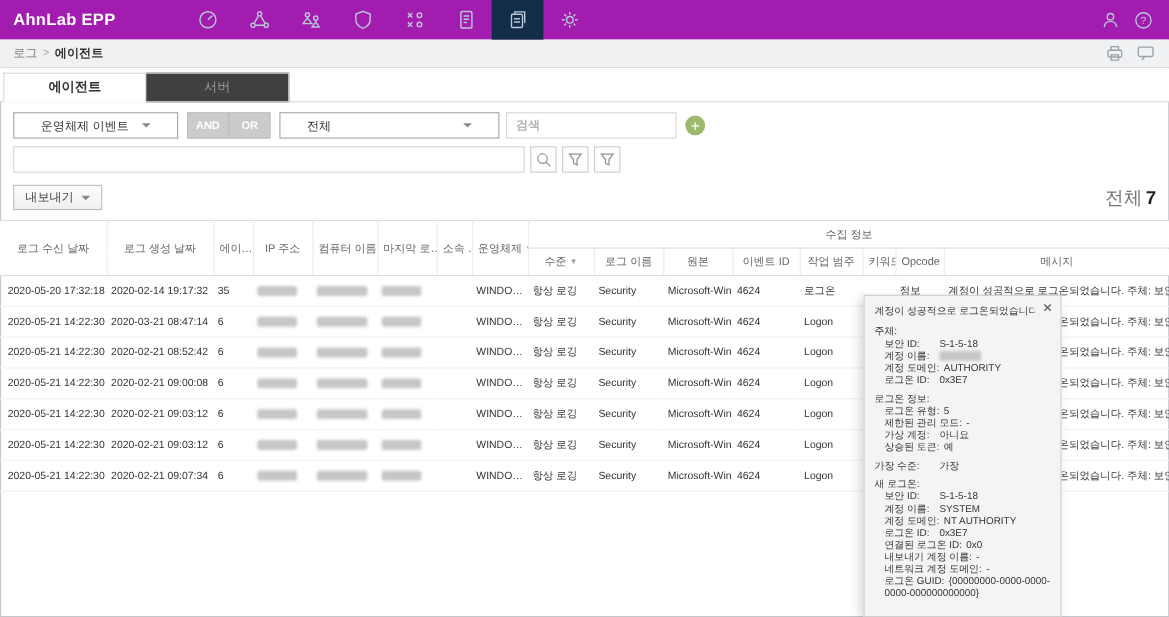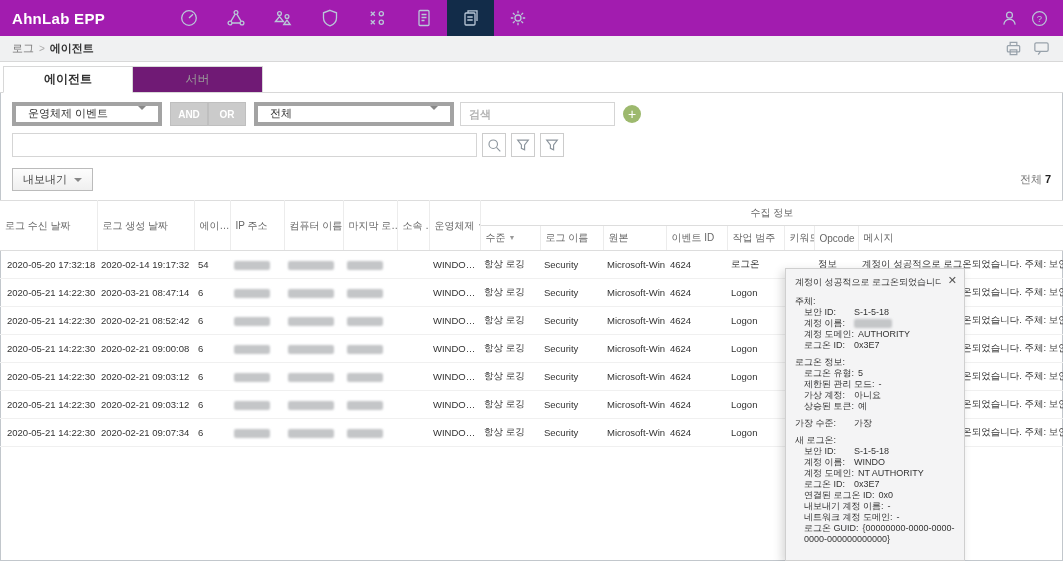--- a/index.html
+++ b/index.html
@@ -20,49 +20,49 @@
 
   
   .crumb{height:26px;background:#f0f1f2;border-bottom:1px solid #d8d8d8;display:flex;align-items:center;padding:0 12px;font-size:11px;color:#777}
   .crumb .cur{color:#333;font-weight:bold}
   .crumb-sep{margin:0 5px;color:#aaa;font-size:10px}
   .crumb-icons{margin-left:auto;display:flex;gap:9px}
   .crumb-icons svg{stroke:#98a2ab;fill:none;stroke-width:1.3;cursor:pointer}
 
   
   .tabs{display:flex;background:#fff;padding:4px 0 0 3px;border-bottom:1px solid #d8d8d8;height:31px}
-  .tab{width:130px;height:27px;display:flex;align-items:center;justify-content:center;font-size:12px;border:1px solid #d8d8d8;margin-bottom:-1px;cursor:pointer;background:#701a75;color:#999}
+  .tab{width:130px;height:27px;display:flex;align-items:center;justify-content:center;font-size:12px;border:1px solid #d8d8d8;margin-bottom:-1px;cursor:pointer;background:#404040;color:#999}
   .tab.active{background:#fff;border-bottom-color:#fff;font-weight:bold;color:#333}
   .tab+.tab{border-left:none}
 
   
   .fil{padding:9px 12px 0}
   .frow{display:flex;align-items:center}
-  .sel{height:24px;border:4px solid #a3a3a3;background:#fff;display:flex;padding:0 12px;font-size:11px;color:#333;cursor:pointer}
+  .sel{height:24px;border:1px solid #a3a3a3;background:#fff;display:flex;align-items:center;padding:0 24px;font-size:11px;color:#333;cursor:pointer}
   .sel .caret{margin-left:auto;width:0;height:0;border-left:4px solid transparent;border-right:4px solid transparent;border-top:4px solid #888}
   .andor{height:24px;width:38px;background:#cbcbcb;border:1px solid #bfbfbf;color:#fff;font-size:10px;font-weight:bold;display:flex;align-items:center;justify-content:center;cursor:default}
   input.txt{height:24px;border:1px solid #d5d5d5;font-size:11px;padding:0 8px;color:#333;outline:none}
   input.txt::placeholder{color:#b5b5b5}
   .plusbtn{width:18px;height:18px;border-radius:50%;background:#9db96e;color:#fff;display:flex;align-items:center;justify-content:center;font-size:14px;line-height:14px;margin-left:8px;cursor:pointer}
   .lbl{font-size:11px;color:#444;margin:0 8px;white-space:nowrap}
   .iconbtn{width:24px;height:24px;border:1px solid #ccc;background:#fff;display:flex;align-items:center;justify-content:center;cursor:pointer;margin-left:5px}
   .iconbtn svg{stroke:#8b949c;fill:none;stroke-width:1.3}
   .refresh{margin-left:10px;cursor:pointer;display:flex;align-items:center}
 
   
   .toolrow{display:flex;align-items:center;padding:11px 12px 0}
   .exportbtn{height:23px;border:1px solid #bbb;background:linear-gradient(#fdfdfd,#efefef);font-size:11px;color:#444;display:flex;align-items:center;padding:0 10px;gap:7px;cursor:pointer}
   .exportbtn .caret{width:0;height:0;border-left:4px solid transparent;border-right:4px solid transparent;border-top:4px solid #888}
-  .total{margin-left:auto;font-size:11px;color:#777}
+  .total{margin-left:auto;font-size:17px;color:#777}
   .total b{color:#222;margin-left:3px}
 
   
   .tblwrap{margin-top:9px}
   table{width:1063px;border-collapse:collapse;table-layout:fixed}
-  thead th{font-weight:normal;font-size:10px;color:#666;text-align:left;padding:5px 5px;border-top:1px solid #ddd;border-bottom:1px solid #ddd;border-right:1px solid #ececec;background:#fff;white-space:nowrap;overflow:hidden}
+  thead th{font-weight:normal;font-size:10px;color:#666;text-align:center;padding:5px 5px;border-top:1px solid #ddd;border-bottom:1px solid #ddd;border-right:1px solid #ececec;background:#fff;white-space:nowrap;overflow:hidden}
   thead th:last-child{border-right:none}
   th.group{text-align:center}
   tbody td{font-size:9.5px;color:#333;padding:7px 4px;border-bottom:1px solid #f0f0f0;white-space:nowrap;overflow:hidden}
   tbody td:first-child{padding-left:7px}
   .redact{display:inline-block;height:9px;background:#c4c6c8;border-radius:2px;filter:blur(1.3px);vertical-align:middle}
   .sortcaret{font-size:7px;color:#999;margin-left:3px;vertical-align:1px}
 
   
   .popup{position:absolute;left:785px;top:268px;width:180px;bottom:0;background:#f4f4f5;border:1px solid #cfcfcf;box-shadow:-3px 3px 9px rgba(0,0,0,.16);padding:8px 9px;font-size:9px;color:#333;overflow:hidden;z-index:9}
   .popup-title{margin:0 14px 8px 0;line-height:11px;white-space:nowrap;overflow:hidden}
@@ -261,21 +261,21 @@
         <th><span>작업 범주</span></th>
         <th><span>키워드</span></th>
         <th><span>Opcode</span></th>
         <th><span>메시지</span></th>
       </tr>
     </thead>
     <tbody>
         <tr>
           <td>2020-05-20 17:32:18</td>
           <td>2020-02-14 19:17:32</td>
-          <td>54</td>
+          <td>35</td>
           <td><span class="redact" style="width: 36px;"></span></td>
           <td><span class="redact" style="width: 46px;"></span></td>
           <td><span class="redact" style="width: 36px;"></span></td>
           <td></td>
           <td>WINDO…</td>
           <td>항상 로깅</td>
           <td>Security</td>
           <td>Microsoft-Win…</td>
           <td>4624</td>
           <td>로그온</td>
@@ -408,21 +408,21 @@
       <div class="p-head">로그온 정보:</div>
       <div class="p-line"><span class="p-label">로그온 유형:</span><span class="p-val">5</span></div>
       <div class="p-line"><span class="p-label">제한된 관리 모드:</span><span class="p-val">-</span></div>
       <div class="p-line"><span class="p-label">가상 계정:</span><span class="p-val">아니요</span></div>
       <div class="p-line"><span class="p-label">상승된 토큰:</span><span class="p-val">예</span></div>
       <div class="p-blank"></div>
       <div class="p-line noind"><span class="p-label">가장 수준:</span><span class="p-val">가장</span></div>
       <div class="p-blank"></div>
       <div class="p-head">새 로그온:</div>
       <div class="p-line"><span class="p-label">보안 ID:</span><span class="p-val">S-1-5-18</span></div>
-      <div class="p-line"><span class="p-label">계정 이름:</span><span class="p-val">WINDO</span></div>
+      <div class="p-line"><span class="p-label">계정 이름:</span><span class="p-val">SYSTEM</span></div>
       <div class="p-line"><span class="p-label">계정 도메인:</span><span class="p-val">NT AUTHORITY</span></div>
       <div class="p-line"><span class="p-label">로그온 ID:</span><span class="p-val">0x3E7</span></div>
       <div class="p-line"><span class="p-label">연결된 로그온 ID:</span><span class="p-val">0x0</span></div>
       <div class="p-line"><span class="p-label">내보내기 계정 이름:</span><span class="p-val">-</span></div>
       <div class="p-line"><span class="p-label">네트워크 계정 도메인:</span><span class="p-val">-</span></div>
       <div class="p-line"><span class="p-label">로그온 GUID:</span><span class="p-val">{00000000-0000-0000-0000-000000000000}</span></div>
     </div>
 </div>
 
 </body></html>

